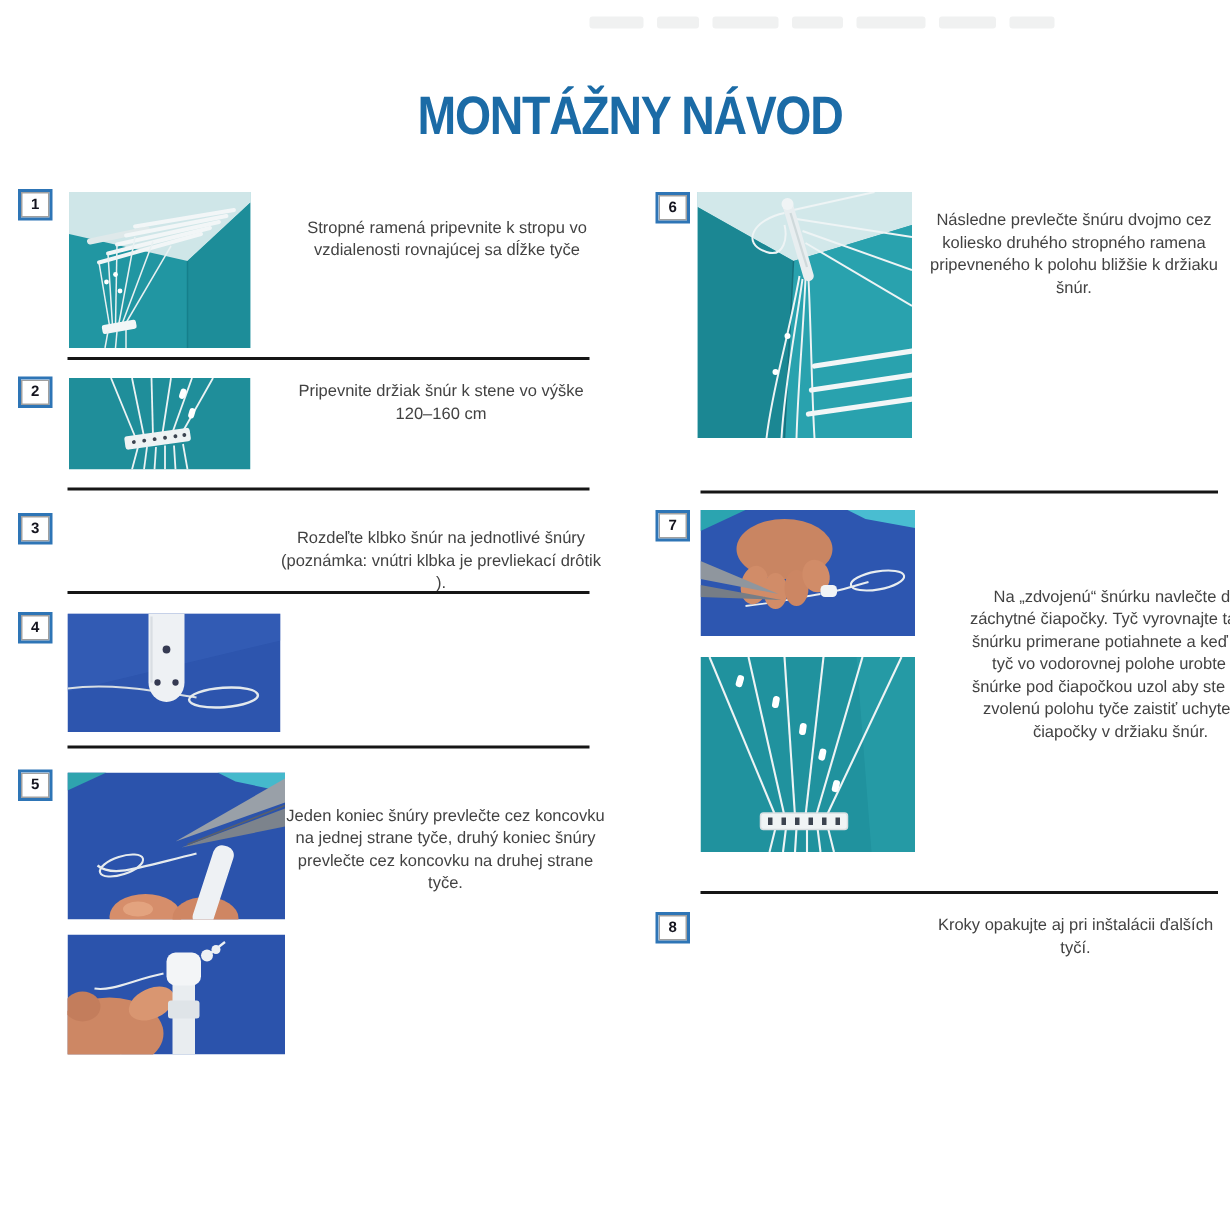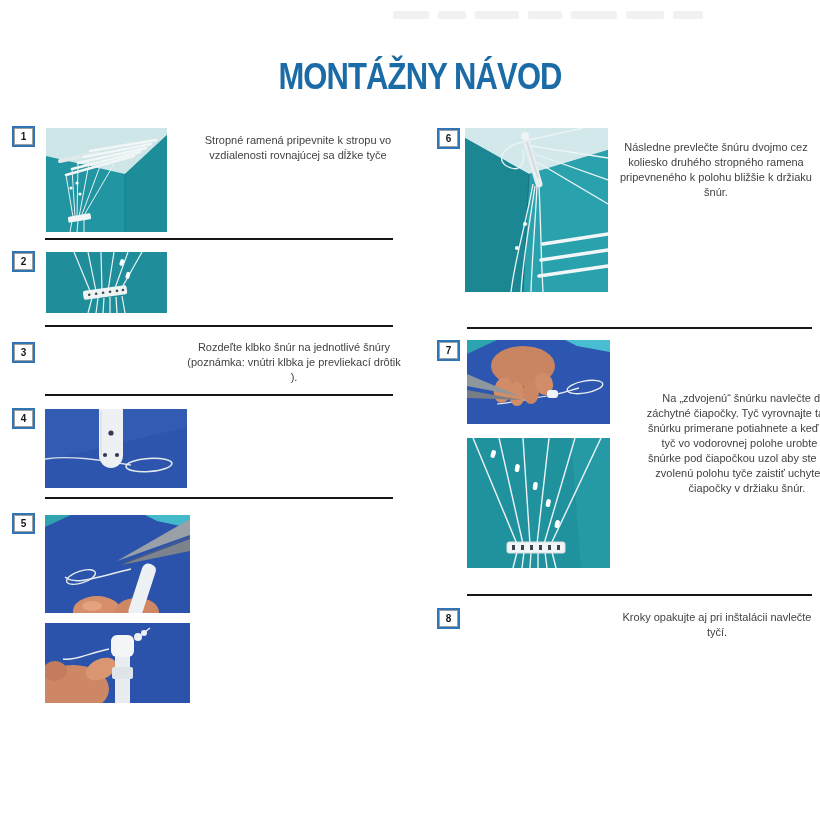--- a/index.html
+++ b/index.html
@@ -67,21 +67,21 @@
       <circle cx="31" cy="55" r="1.6" fill="#fff"></circle>
       <circle cx="34" cy="66" r="1.6" fill="#fff"></circle>
       <rect x="22" y="87" width="23" height="6" rx="1.5" fill="#f2f6f7" transform="rotate(-10 33 90)"></rect>
       <g stroke="#e9f1f2" stroke-width="1">
         <line x1="26" y1="93" x2="24" y2="104"></line>
         <line x1="32" y1="93" x2="31" y2="104"></line>
         <line x1="38" y1="92" x2="38" y2="104"></line>
       </g>
     </svg>
   </div>
-  <div class="caption" style="left:196px;top:133px;width:204px">Stropné ramená pripevnite k stropu vo vzdialenosti rovnajúcej sa dĺžke tyče</div>
+  <div class="caption" style="left:196px;top:145px;width:204px">Stropné ramená pripevnite k stropu vo vzdialenosti rovnajúcej sa dĺžke tyče</div>
 
   <div class="sep" style="left:45px;top:238px;width:348px"></div>
 
   <div class="badge" style="left:12px;top:251px">
     <span>2</span>
   </div>
   <div class="photo" style="left:46px;top:252px;width:121px;height:61px">
     <svg viewBox="0 0 121 61" preserveAspectRatio="none">
       <rect width="121" height="61" fill="#1f8e9a"></rect>
       <g stroke="#ecf3f4" stroke-width="1.2" fill="none">
@@ -104,27 +104,28 @@
       <g fill="#3c4450" transform="rotate(-8 59 40)">
         <circle cx="43" cy="40.5" r="1.3"></circle>
           <circle cx="50" cy="40.5" r="1.3"></circle>
         <circle cx="57" cy="40.5" r="1.3"></circle>
           <circle cx="64" cy="40.5" r="1.3"></circle>
         <circle cx="71" cy="40.5" r="1.3"></circle>
           <circle cx="77" cy="40.5" r="1.3"></circle>
       </g>
     </svg>
   </div>
+  <div class="caption" style="left:188px;top:254px;width:212px">Pripevnite držiak šnúr k stene vo výške 120–160 cm</div>
 
   <div class="sep" style="left:45px;top:325px;width:348px"></div>
 
   <div class="badge" style="left:12px;top:342px">
     <span>3</span>
   </div>
-  <div class="caption" style="left:186px;top:340px;width:216px">Rozdeľte klbko šnúr na jednotlivé šnúry (poznámka: vnútri klbka je prevliekací drôtik ).</div>
+  <div class="caption" style="left:186px;top:352px;width:216px">Rozdeľte klbko šnúr na jednotlivé šnúry (poznámka: vnútri klbka je prevliekací drôtik ).</div>
 
   <div class="sep" style="left:45px;top:394px;width:348px"></div>
 
   <div class="badge" style="left:12px;top:408px">
     <span>4</span>
   </div>
   <div class="photo" style="left:45px;top:409px;width:142px;height:79px">
     <svg viewBox="0 0 142 79" preserveAspectRatio="none">
       <rect width="142" height="79" fill="#2d55ae"></rect>
       <polygon points="0,0 142,0 142,18 0,52" fill="#3a63bc" opacity=".45"></polygon>
@@ -152,20 +153,21 @@
       <ellipse cx="36" cy="62" rx="15" ry="6" stroke="#e6ebee" stroke-width="1.4" fill="none" transform="rotate(-18 36 62)"></ellipse>
       <ellipse cx="52" cy="96" rx="24" ry="15" fill="#d68e6b"></ellipse>
       <ellipse cx="92" cy="97" rx="22" ry="14" fill="#cf8663"></ellipse>
       <ellipse cx="47" cy="91" rx="10" ry="5" fill="#e3a37f"></ellipse>
       <rect x="92" y="48" width="14" height="56" rx="6" fill="#eef1f4" transform="rotate(18 99 70)"></rect>
       <polygon points="145,4 72,46 145,20" fill="#99a0a8"></polygon>
       <polygon points="145,24 76,50 145,36" fill="#7c838c"></polygon>
       <line x1="145" y1="22" x2="80" y2="48" stroke="#5a606a" stroke-width="1"></line>
     </svg>
   </div>
+  <div class="caption" style="left:190px;top:537px;width:214px">Jeden koniec šnúry prevlečte cez koncovku na jednej strane tyče, druhý koniec šnúry prevlečte cez koncovku na druhej strane tyče.</div>
 
   <div class="photo" style="left:45px;top:623px;width:145px;height:80px">
     <svg viewBox="0 0 145 80" preserveAspectRatio="none">
       <rect width="145" height="80" fill="#2b53ac"></rect>
       <path d="M64,26 C44,30 30,38 18,36" stroke="#e8ecef" stroke-width="1.4" fill="none"></path>
       <path d="M30,62 C34,70 32,76 36,80" stroke="#e8ecef" stroke-width="1.4" fill="none"></path>
       <ellipse cx="28" cy="66" rx="36" ry="24" fill="#cd8764"></ellipse>
       <ellipse cx="10" cy="48" rx="12" ry="10" fill="#c37d5c"></ellipse>
       <ellipse cx="56" cy="46" rx="16" ry="10" fill="#d99671" transform="rotate(-25 56 46)"></ellipse>
       <rect x="70" y="30" width="15" height="50" fill="#e9edf0"></rect>
@@ -271,15 +273,15 @@
       </g>
     </svg>
   </div>
   <div class="caption" style="left:644px;top:391px;width:206px">Na „zdvojenú“ šnúrku navlečte dve záchytné čiapočky. Tyč vyrovnajte tak, že šnúrku primerane potiahnete a keď máte tyč vo vodorovnej polohe urobte na šnúrke pod čiapočkou uzol aby ste mohli zvolenú polohu tyče zaistiť uchytením čiapočky v držiaku šnúr.</div>
 
   <div class="sep" style="left:467px;top:594px;width:345px"></div>
 
   <div class="badge" style="left:437px;top:608px">
     <span>8</span>
   </div>
-  <div class="caption" style="left:620px;top:610px;width:194px">Kroky opakujte aj pri inštalácii navlečte tyčí.</div>
+  <div class="caption" style="left:620px;top:610px;width:194px">Kroky opakujte aj pri inštalácii ďalších tyčí.</div>
 
 </div>
 
 </body></html>

